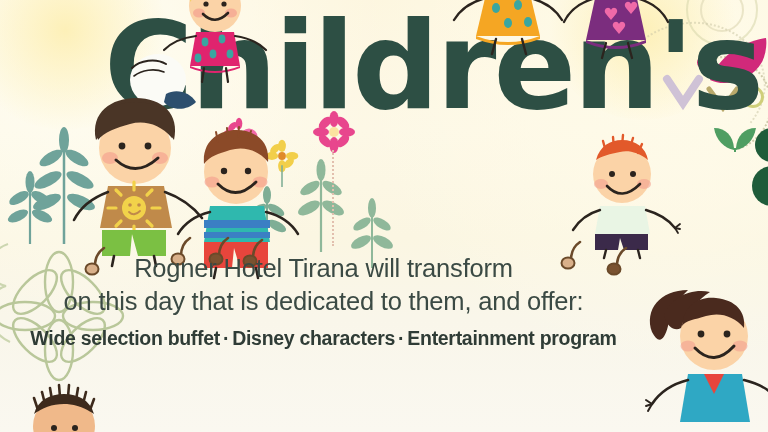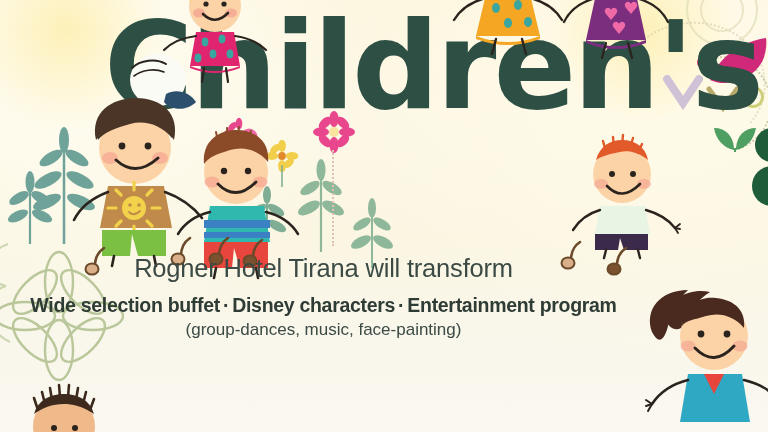--- a/index.html
+++ b/index.html
@@ -414,21 +414,21 @@
       <ellipse cx="8" cy="23" rx="6.5" ry="5.5" fill="#d9b08a" stroke="#6b4a2a" stroke-width="2"></ellipse>
     </svg>
     <svg class="fig" style="left:606px;top:246px;" width="26" height="34" viewBox="0 0 26 34">
       <path d="M20 2 C14 6 11 12 11 20" fill="none" stroke="#6b4a2a" stroke-width="2.6" stroke-linecap="round"></path>
       <ellipse cx="8" cy="23" rx="6.5" ry="5.5" fill="#7a5230" stroke="#6b4a2a" stroke-width="2"></ellipse>
     </svg>
   </div>
 
   <div id="copy">
     <div class="copy-line">Rogner Hotel Tirana will transform</div>
+    <div class="copy-line">on this day that is dedicated to them, and offer:</div>
 
     <div id="bold-line">
       <span>Wide selection buffet</span><span class="sep">·</span><span>Disney characters</span><span class="sep">·</span><span>Entertainment program</span>
     </div>
 
-    <div id="sub-line">(group-dances, music, face-painting)</div>
   </div>
 
 </div>
 
 </body></html>

